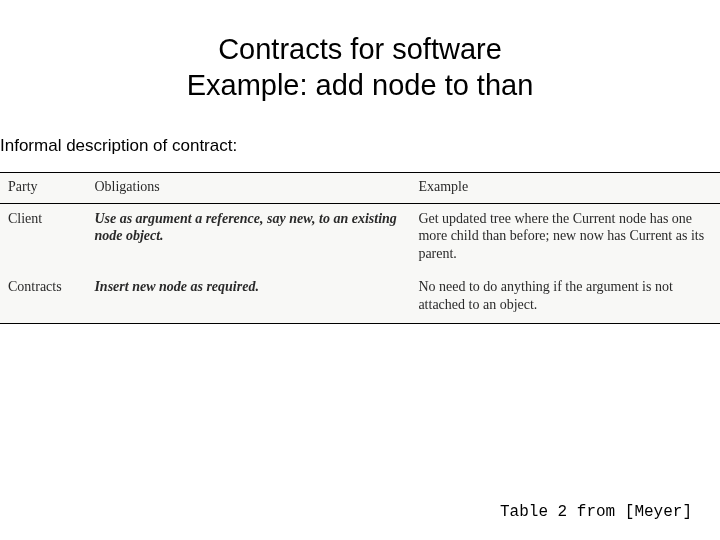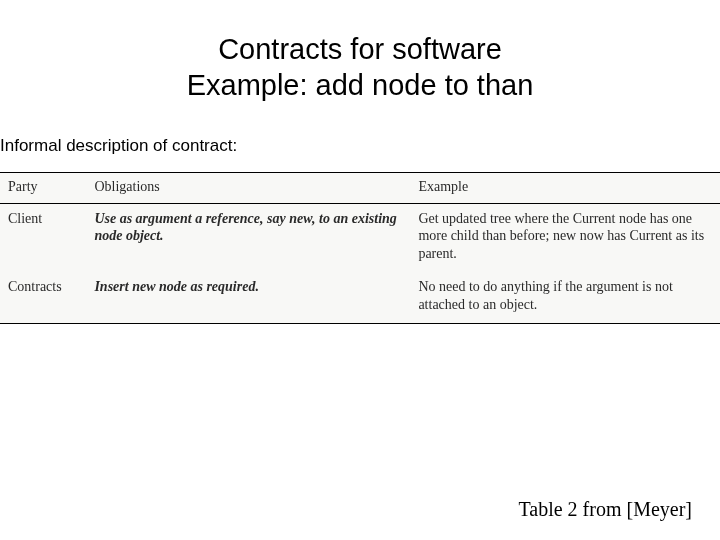--- a/index.html
+++ b/index.html
@@ -63,22 +63,22 @@
   }
   .col-party   { width: 12%; padding-left: 14px; }
   .col-oblig   { width: 45%; font-weight: bold; }
   .col-benefit { width: 43%; padding-right: 14px; }
   td.col-oblig { font-style: italic; }
   td.col-party { font-style: normal; }
   .caption {
     position: absolute;
     right: 28px;
     bottom: 30px;
-    font-size: 20px;
-    font-family: Liberation Serif, serif;
+    font-size: 16px;
+    font-family: Liberation Mono, monospace;
     margin-top: 16px;
   }
 </style>
 </head>
 <body>
 
 <div class="slide">
 
   <div class="title">
     <span>Contracts for software</span><br>

